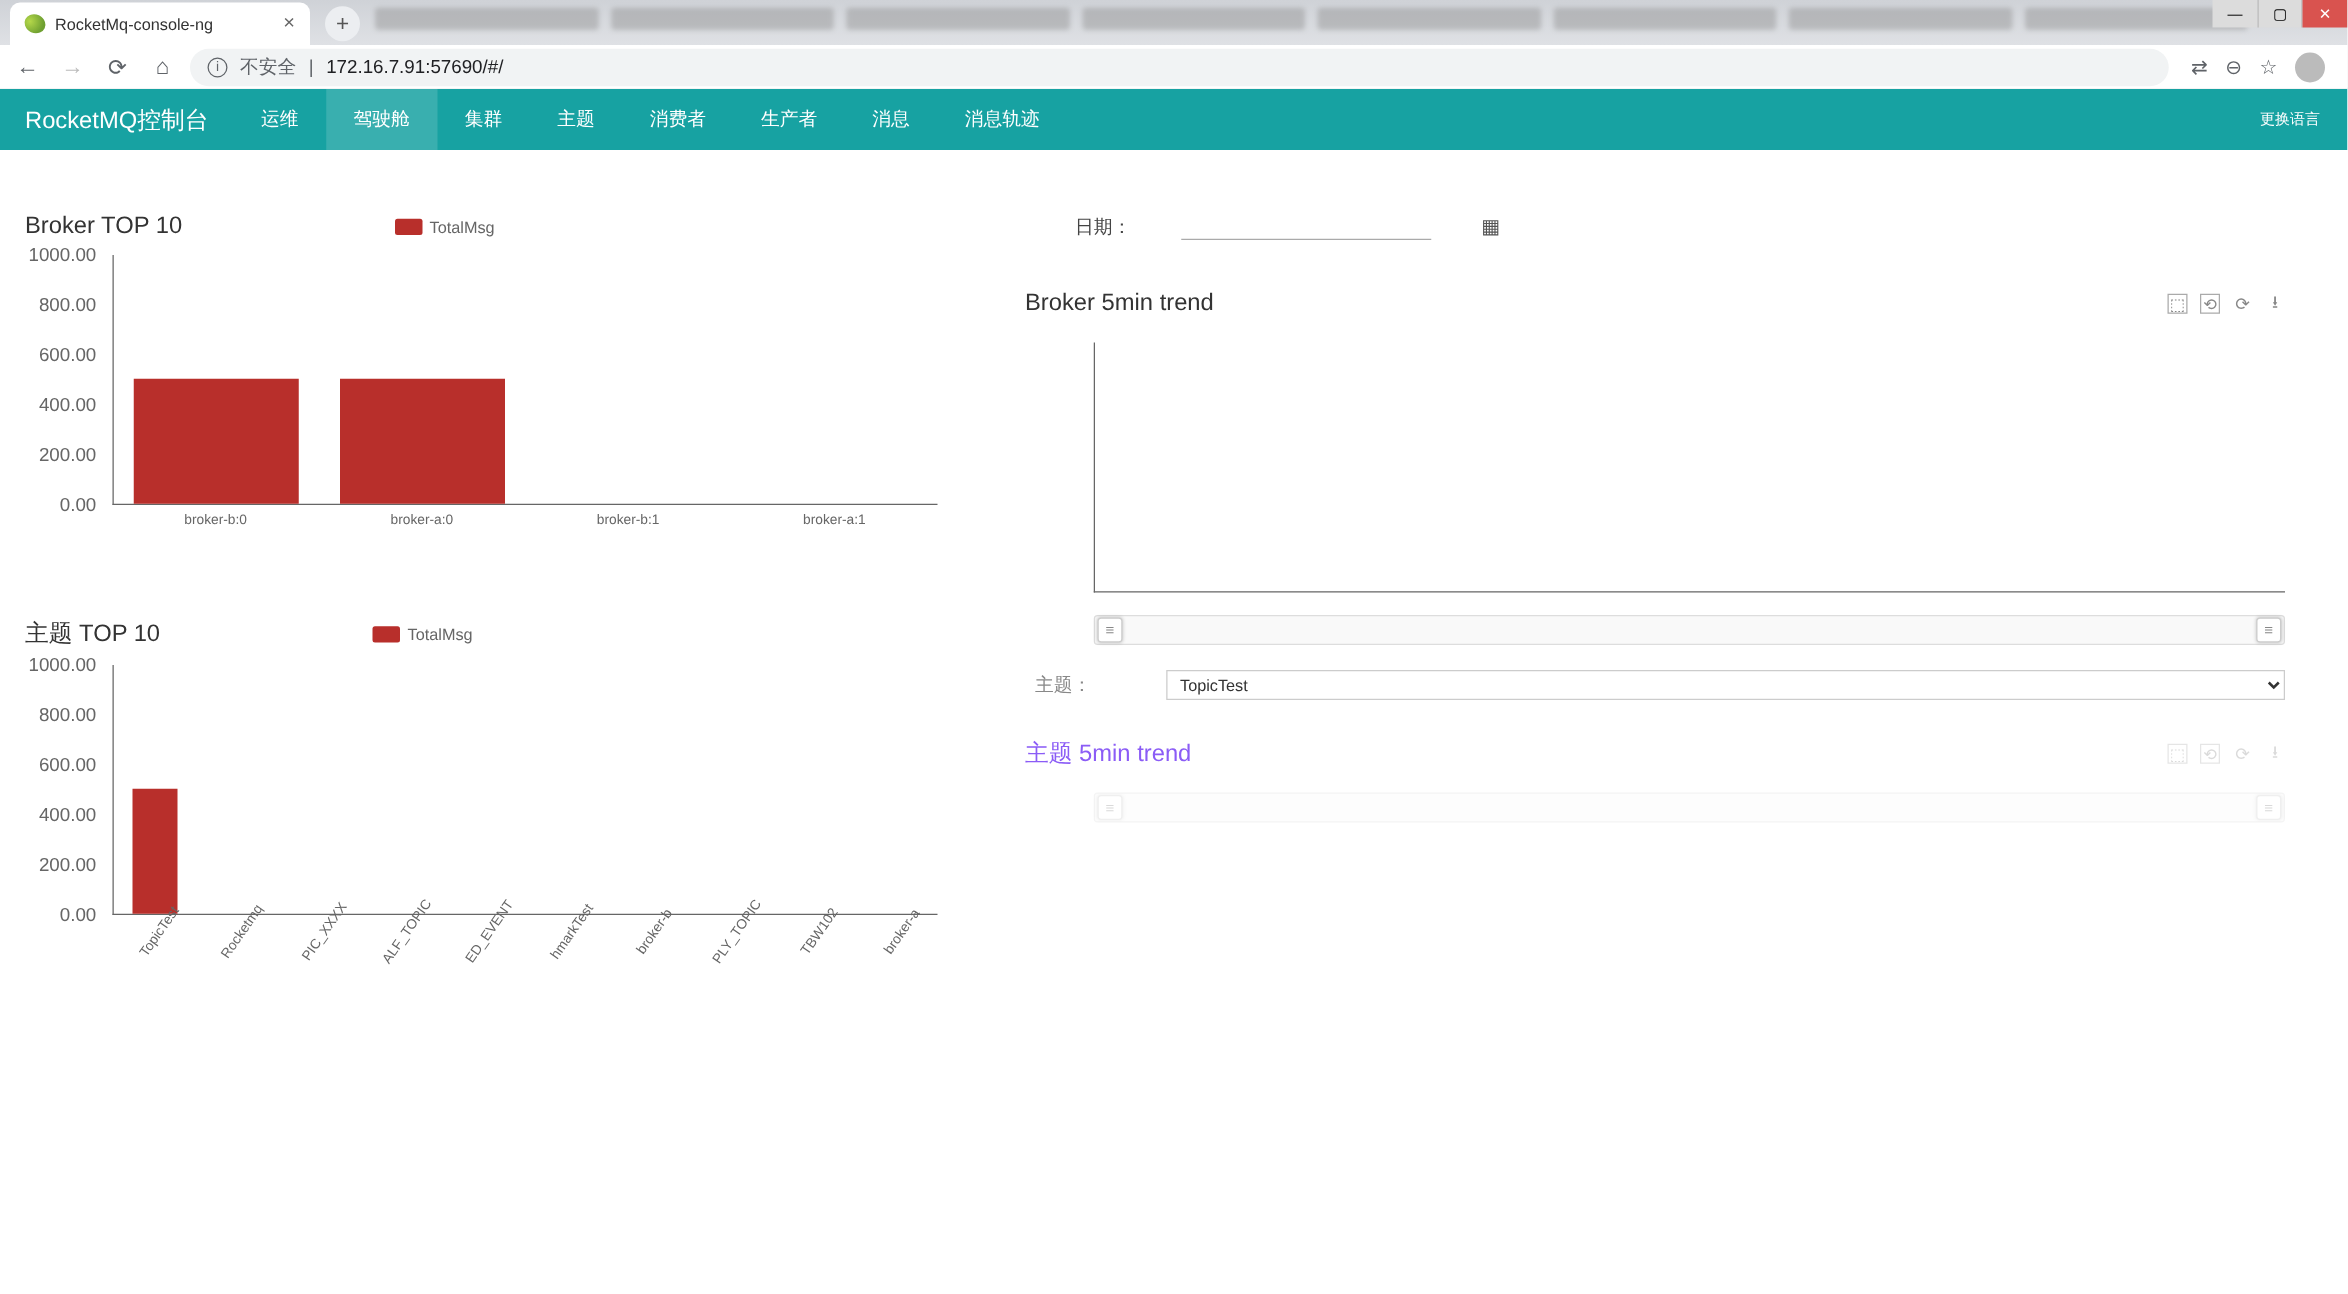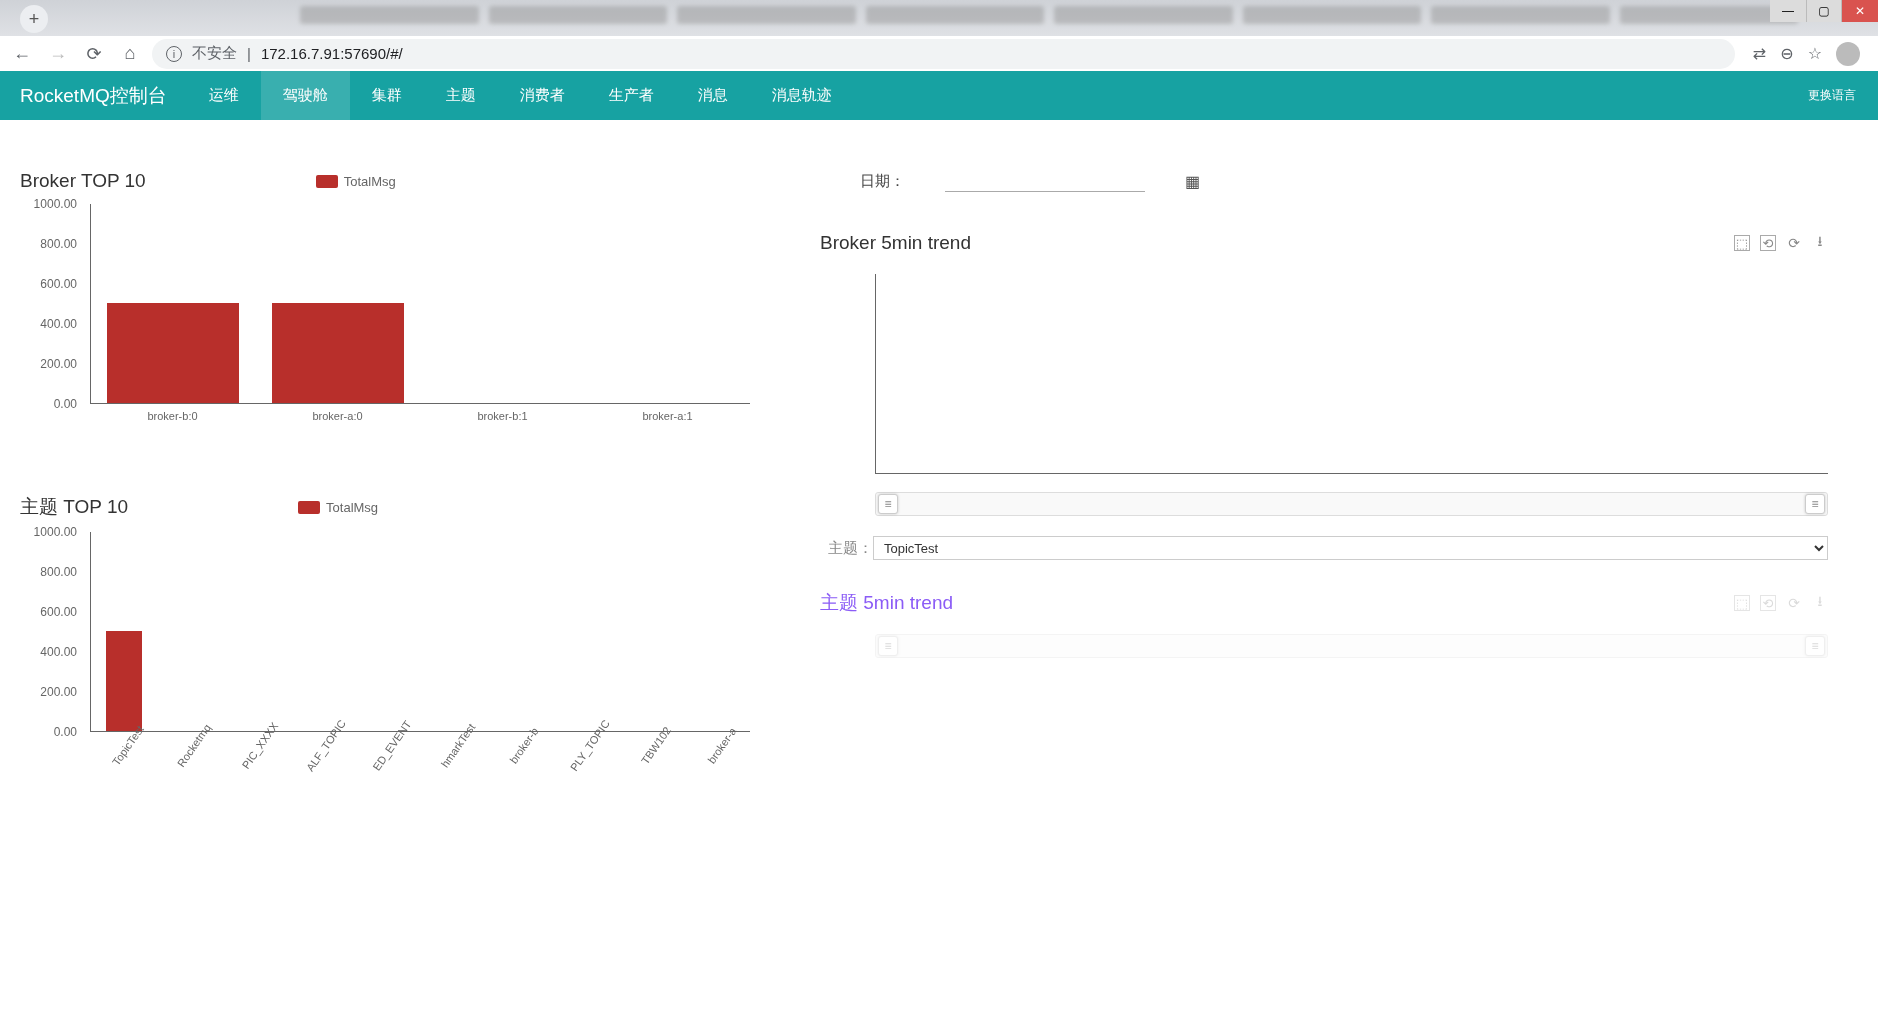--- a/index.html
+++ b/index.html
@@ -50,47 +50,52 @@
 .chart-header { display: flex; align-items: center; margin-bottom: 12px; }
 .chart-title { font-size: 19px; color: #333; }
 .legend { display: flex; align-items: center; gap: 6px; margin-left: 170px; font-size: 13px; color: #666; }
 .legend-swatch { width: 22px; height: 13px; background: #b82f2b; border-radius: 2px; }
 .toolbox { margin-left: auto; display: flex; gap: 10px; color: #888; font-size: 13px; }
 .toolbox span { cursor: pointer; width: 16px; height: 16px; border: 1px solid #aaa; display: inline-flex; align-items: center; justify-content: center; }
 .toolbox .refresh, .toolbox .download { border: none; font-size: 14px; }
 
 .chart-canvas { position: relative; height: 230px; }
 .y-axis { position: absolute; left: 0; top: 0; bottom: 30px; width: 65px; }
-.y-tick { position: absolute; right: 8px; font-size: 12px; color: #666; transform: translateY(50%); }
+.y-tick { position: absolute; right: 8px; font-size: 15px; color: #666; transform: translateY(50%); }
 .plot { position: absolute; left: 70px; right: 10px; top: 0; bottom: 30px; border-left: 1px solid #666; border-bottom: 1px solid #666; }
 .bar { position: absolute; bottom: 0; background: #b82f2b; }
 .x-labels { position: absolute; left: 70px; right: 10px; bottom: 0; height: 28px; }
 .x-label { position: absolute; font-size: 11px; color: #666; transform: translateX(-50%); top: 4px; white-space: nowrap; }
 .x-label.rot { transform: translateX(-50%) rotate(-55deg); transform-origin: top center; top: 8px; }
 
 .trend-block { margin-bottom: 20px; }
 .trend-title { font-size: 19px; color: #333; }
 .trend-title.dim { color: #8b5cf6; }
 .trend-canvas { height: 200px; margin-top: 20px; margin-left: 55px; border-left: 1px solid #666; border-bottom: 1px solid #666; }
 .slider-row { margin-top: 18px; margin-left: 55px; height: 24px; border: 1px solid #ddd; border-radius: 3px; position: relative; background: #f9f9f9; display: flex; justify-content: space-between; align-items: center; padding: 0 2px; }
 .slider-handle { width: 20px; height: 20px; background: #fff; border: 1px solid #ccc; border-radius: 3px; box-shadow: 0 0 3px rgba(0,0,0,0.2); display: flex; align-items: center; justify-content: center; color: #888; font-size: 12px; cursor: grab; }
 
-.topic-row { display: flex; align-items: center; margin: 6px 0 30px 0; }
+.topic-row { display: flex; align-items: center; gap: 60px; margin: 6px 0 30px 0; }
 .topic-row label { color: #888; font-size: 15px; padding-left: 8px; }
 .topic-select { flex: 1; }
 .topic-select select { width: 100%; height: 24px; border: 1px solid #ccc; background: #fff; padding: 0 6px; font-size: 13px; color: #333; }
 
 .loading-area { height: 180px; margin-left: 55px; border-left: 1px solid #eee; border-bottom: 1px solid #eee; display: flex; align-items: center; justify-content: center; gap: 12px; color: #666; font-size: 13px; }
 .spinner { width: 22px; height: 22px; border: 3px solid #c13028; border-left-color: transparent; border-radius: 50%; }
 </style>
 </head>
 <body>
 
 <div class="browser-chrome">
   <div class="tab-strip">
+    <div class="tab">
+      <span class="favicon"></span>
+      <span>RocketMq-console-ng</span>
+      <span class="tab-close">×</span>
+    </div>
     <div class="new-tab-btn">+</div>
     <div class="ghost-tabs">
       <span></span>
         <span></span>
         <span></span>
         <span></span>
         <span></span>
         <span></span>
         <span></span>
         <span></span>

